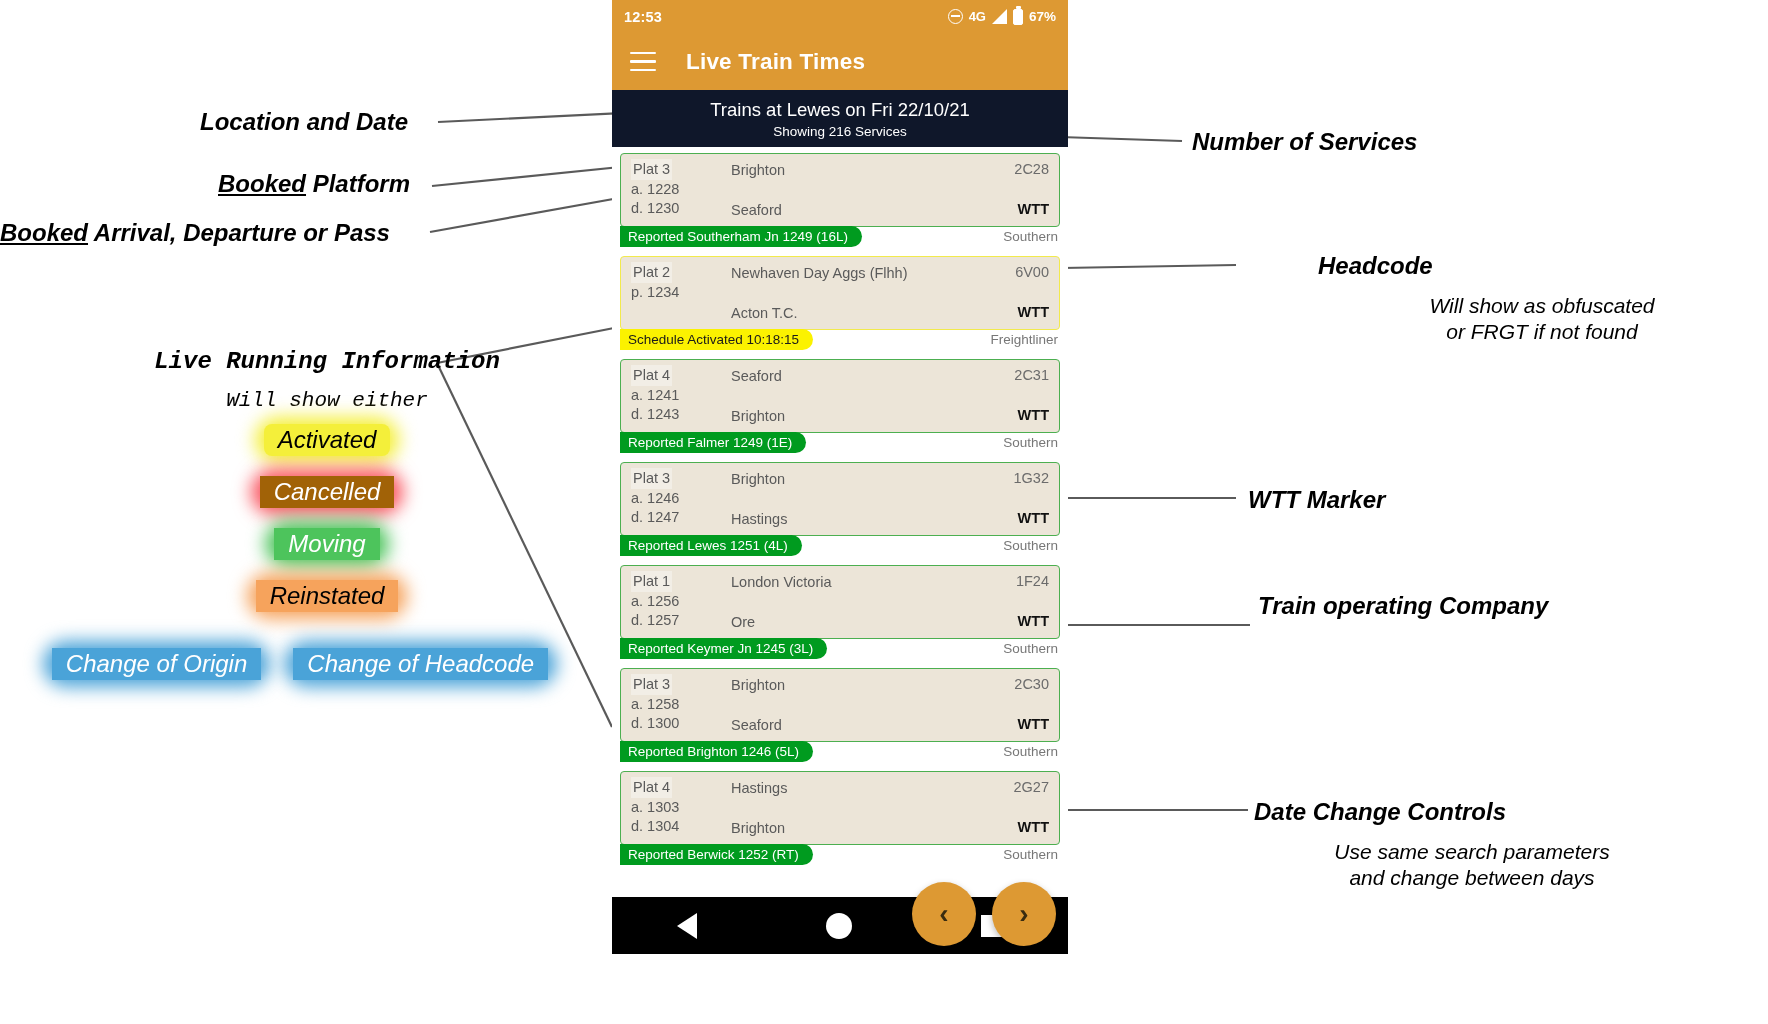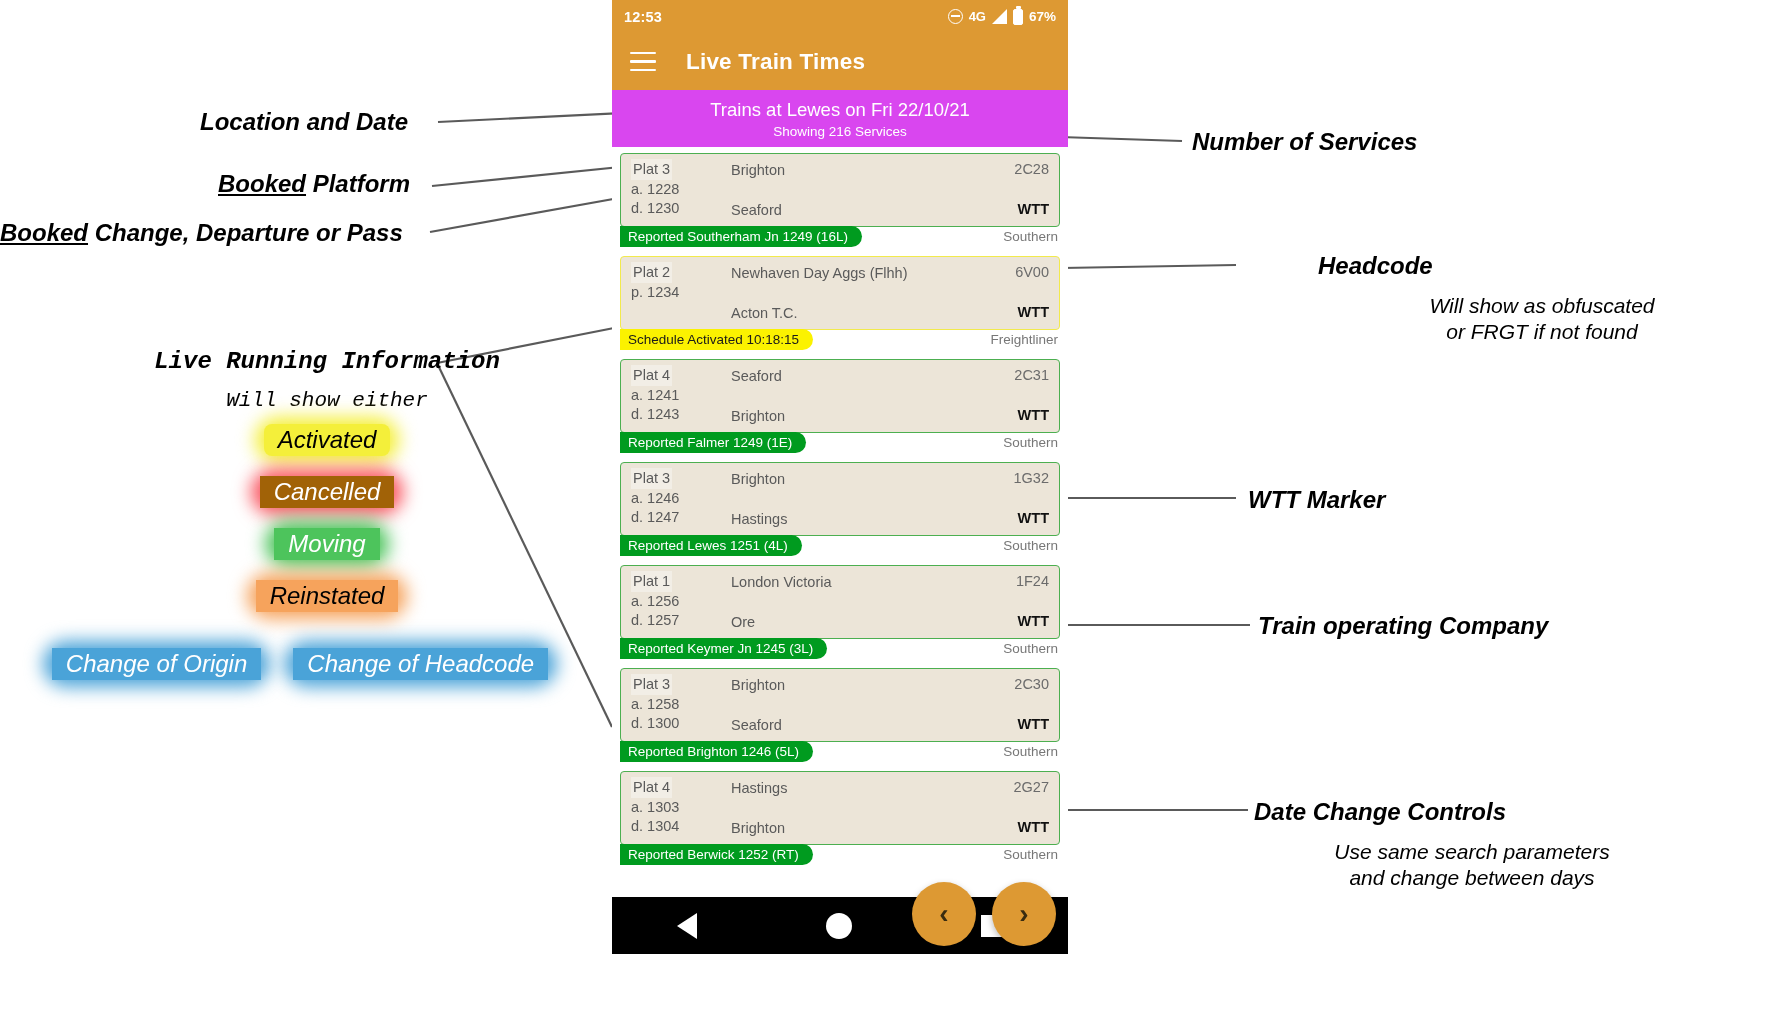--- a/index.html
+++ b/index.html
@@ -46,21 +46,21 @@
     display: flex; align-items: center;
     padding-left: 18px; gap: 30px;
     color: #ffffff;
   }
   .hamburger { width: 26px; height: 19px; display: flex; flex-direction: column;
                justify-content: space-between; cursor: pointer; }
   .hamburger i { display: block; height: 2.4px; background: #fff; border-radius: 1px; }
   .appbar-title { font-size: 22.5px; font-weight: bold; letter-spacing: .2px; }
 
   .subheader {
-    background: #d946ef; color: #ffffff;
+    background: #0f172a; color: #ffffff;
     padding: 7px 0 6px 0; text-align: center;
   }
   .subheader .loc { font-size: 18.5px; line-height: 25px; }
   .subheader .count { font-size: 13.5px; line-height: 19px; }
 
   .list { padding: 6px 8px 0 8px; background:#fff; }
 
   .service {
     margin-bottom: 9px;
     position: relative;
@@ -156,21 +156,21 @@
 
   <div class="ann" style="left:200px; top:108px;">
     <div class="t1">Location and Date</div>
   </div>
 
   <div class="ann" style="left:218px; top:170px;">
     <div class="t1"><span class="u">Booked</span><span> Platform</span></div>
   </div>
 
   <div class="ann" style="left:0px; top:219px;">
-    <div class="t1"><span class="u">Booked</span><span> Change, Departure or Pass</span></div>
+    <div class="t1"><span class="u">Booked</span><span> Arrival, Departure or Pass</span></div>
   </div>
 
   <div class="ann" style="left:112px; top:348px; width:430px; text-align:center;font-family:Liberation Mono, monospace;">
     <div class="t1" style="text-align:center;">Live Running Information</div>
     <div class="t2" style="text-align:center; margin-top:14px;">Will show either</div>
   </div>
 
   <div class="ann" style="left:112px; top:424px; width:430px; text-align:center;">
     <div style="margin-bottom:20px;">
       <span class="pill-wrap">
@@ -216,21 +216,21 @@
   <div class="ann" style="left:1262px; top:252px; width:560px;">
     <div class="t1" style="padding-left:56px;">Headcode</div>
     <div class="t2" style="text-align:center; margin-top:14px;">Will show as obfuscated</div>
     <div class="t2" style="text-align:center; margin-top:2px;">or FRGT if not found</div>
   </div>
 
   <div class="ann" style="left:1248px; top:486px;">
     <div class="t1">WTT Marker</div>
   </div>
 
-  <div class="ann" style="left:1258px; top:612px;">
+  <div class="ann" style="left:1258px; top:592px;">
     <div class="t1">Train operating Company</div>
   </div>
 
   <div class="ann" style="left:1192px; top:798px; width:560px;">
     <div class="t1" style="padding-left:62px;">Date Change Controls</div>
     <div class="t2" style="text-align:center; margin-top:14px;">Use same search parameters</div>
     <div class="t2" style="text-align:center; margin-top:2px;">and change between days</div>
   </div>
 
   <div class="phone">

